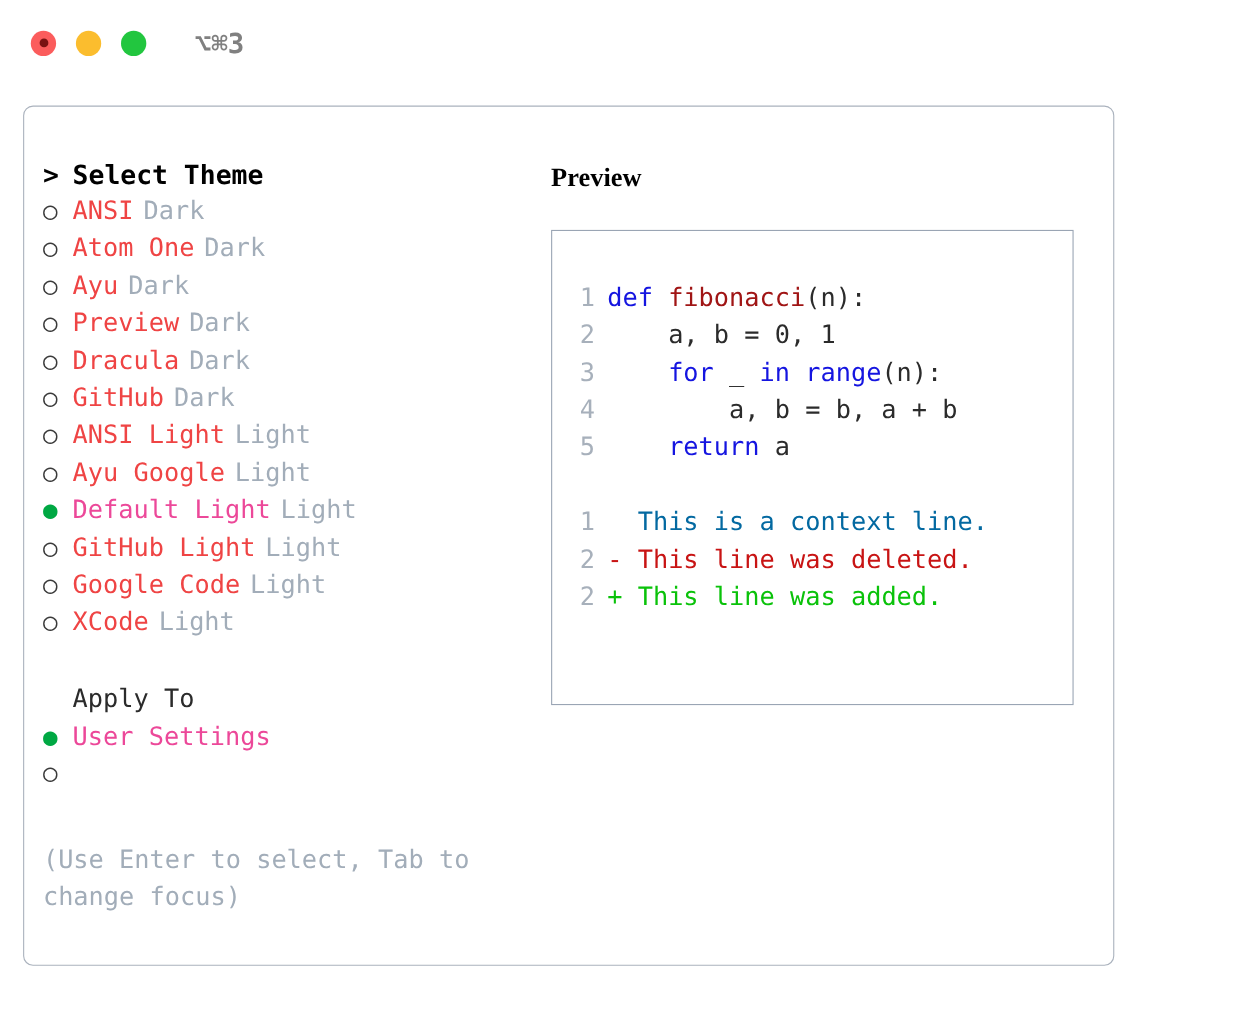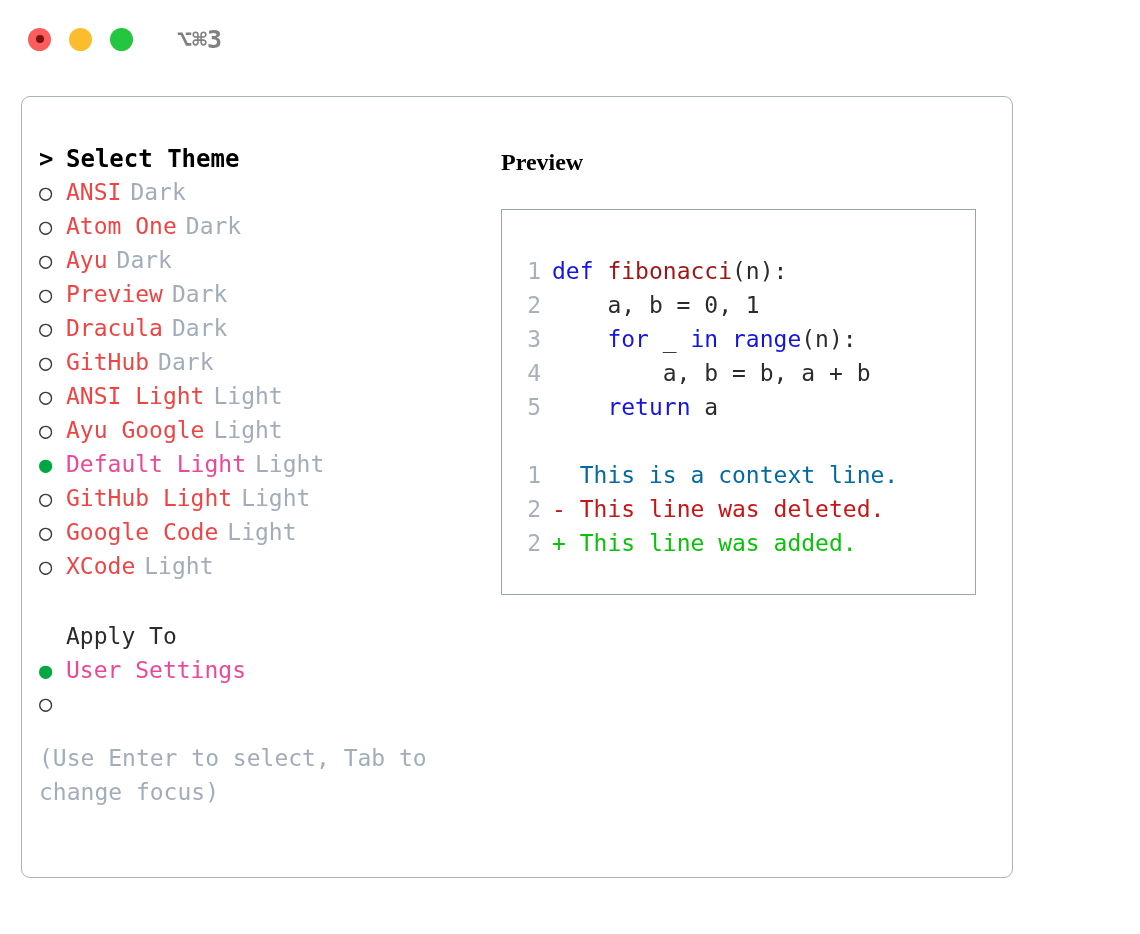--- a/index.html
+++ b/index.html
@@ -132,21 +132,21 @@
     align-items: flex-start;
     white-space: pre;
   }
   #apply-heading .spacer {
     display: inline-block;
     width: 27px;
     flex: 0 0 27px;
   }
 
   #hint {
-    margin-top: 16px;
+    margin-top: 40px;
     font-size: 23px;
     color: #a2adb9;
     line-height: 34px;
     width: 400px;
     white-space: pre-wrap;
   }
 
   
   #right-col {
     position: absolute;
@@ -158,21 +158,21 @@
     font-size: 24px;
     font-weight: bold;
     color: #000000;
     line-height: 34px;
     font-family: Liberation Serif, serif;
   }
 
   #preview-box {
     margin-top: 30px;
     width: 475px;
-    height: 386px;
+    height: 432px;
     border: 1px solid #9aa5b4;
     box-sizing: border-box;
     position: relative;
   }
 
   #code-area {
     position: absolute;
     left: 13px;
     top: 44px;
     width: 460px;

